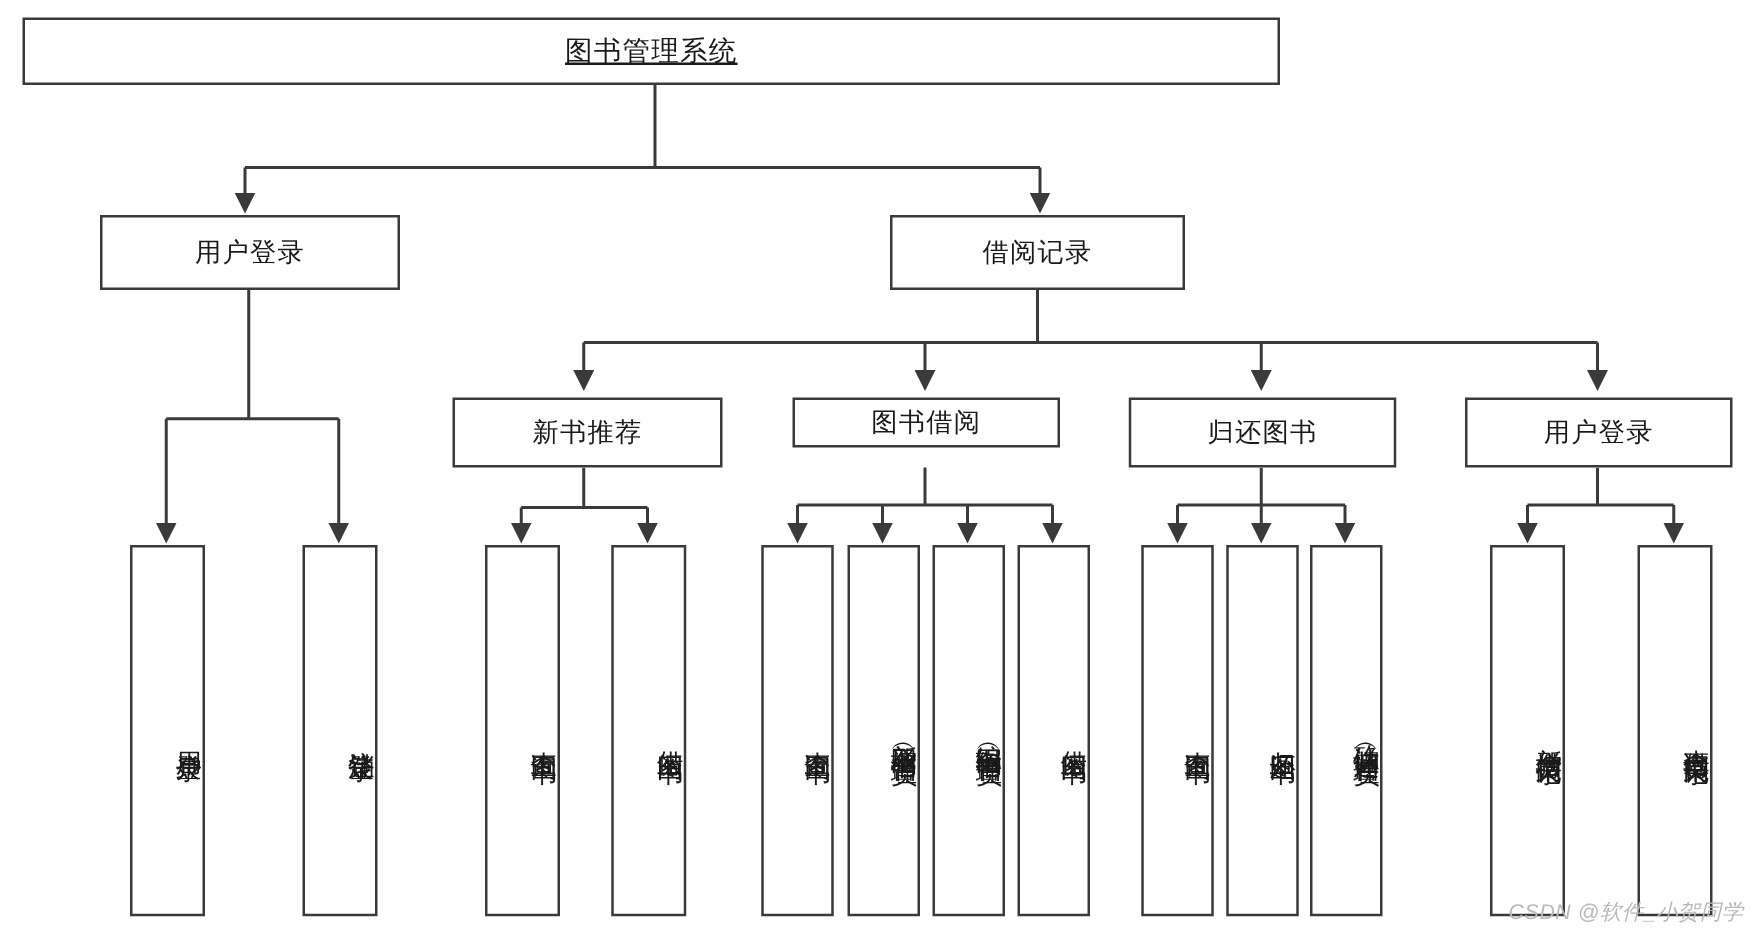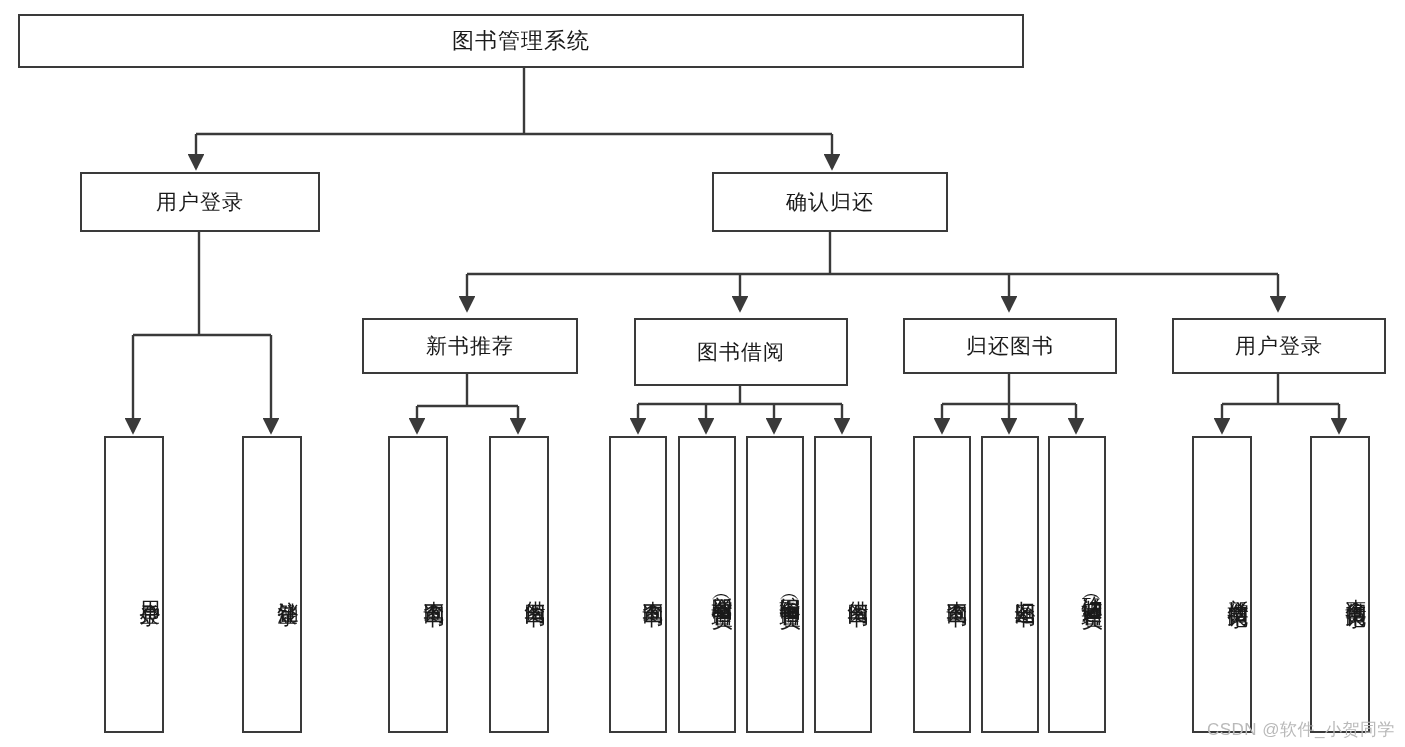--- a/index.html
+++ b/index.html
@@ -46,20 +46,21 @@
   }
   .watermark{
     position:absolute;
     right:10px;
     bottom:6px;
     font-size:17px;
     color:#b9b9b9;
     z-index:3;
     white-space:nowrap;
     letter-spacing:0.5px;
+    font-style:italic;
   }
 </style>
 </head>
 <body>
 
 <div id="stage">
 
   <svg id="wires" viewBox="0 0 1405 747">
     <defs>
       <marker id="arrow" viewBox="0 0 12 12" refX="10" refY="6" markerWidth="7" markerHeight="7" orient="auto-start-reverse">
@@ -104,37 +105,37 @@
       <path d="M1009,404 L1009,432" marker-end="url(#arrow)"></path>
       <path d="M1076,404 L1076,432" marker-end="url(#arrow)"></path>
 
       <path d="M1278,374 L1278,404"></path>
       <path d="M1222,404 L1339,404"></path>
       <path d="M1222,404 L1222,432" marker-end="url(#arrow)"></path>
       <path d="M1339,404 L1339,432" marker-end="url(#arrow)"></path>
     </g>
   </svg>
 
-  <div class="node root h" style="left:18px;top:14px;width:1006px;height:54px;">
+  <div class="node root h" style="left:18px;top:14px;width:1006px;height:54px;text-decoration:underline;">
     <span>图书管理系统</span>
   </div>
 
   <div class="node h" style="left:80px;top:172px;width:240px;height:60px;">
     <span>用户登录</span>
   </div>
 
   <div class="node h" style="left:712px;top:172px;width:236px;height:60px;">
-    <span>确认归还</span>
+    <span>借阅记录</span>
   </div>
 
   <div class="node h" style="left:362px;top:318px;width:216px;height:56px;">
     <span>新书推荐</span>
   </div>
 
-  <div class="node h" style="left:634px;top:318px;width:214px;height:68px;">
+  <div class="node h" style="left:634px;top:318px;width:214px;height:40px;">
     <span>图书借阅</span>
   </div>
 
   <div class="node h" style="left:903px;top:318px;width:214px;height:56px;">
     <span>归还图书</span>
   </div>
 
   <div class="node h" style="left:1172px;top:318px;width:214px;height:56px;">
     <span>用户登录</span>
   </div>

